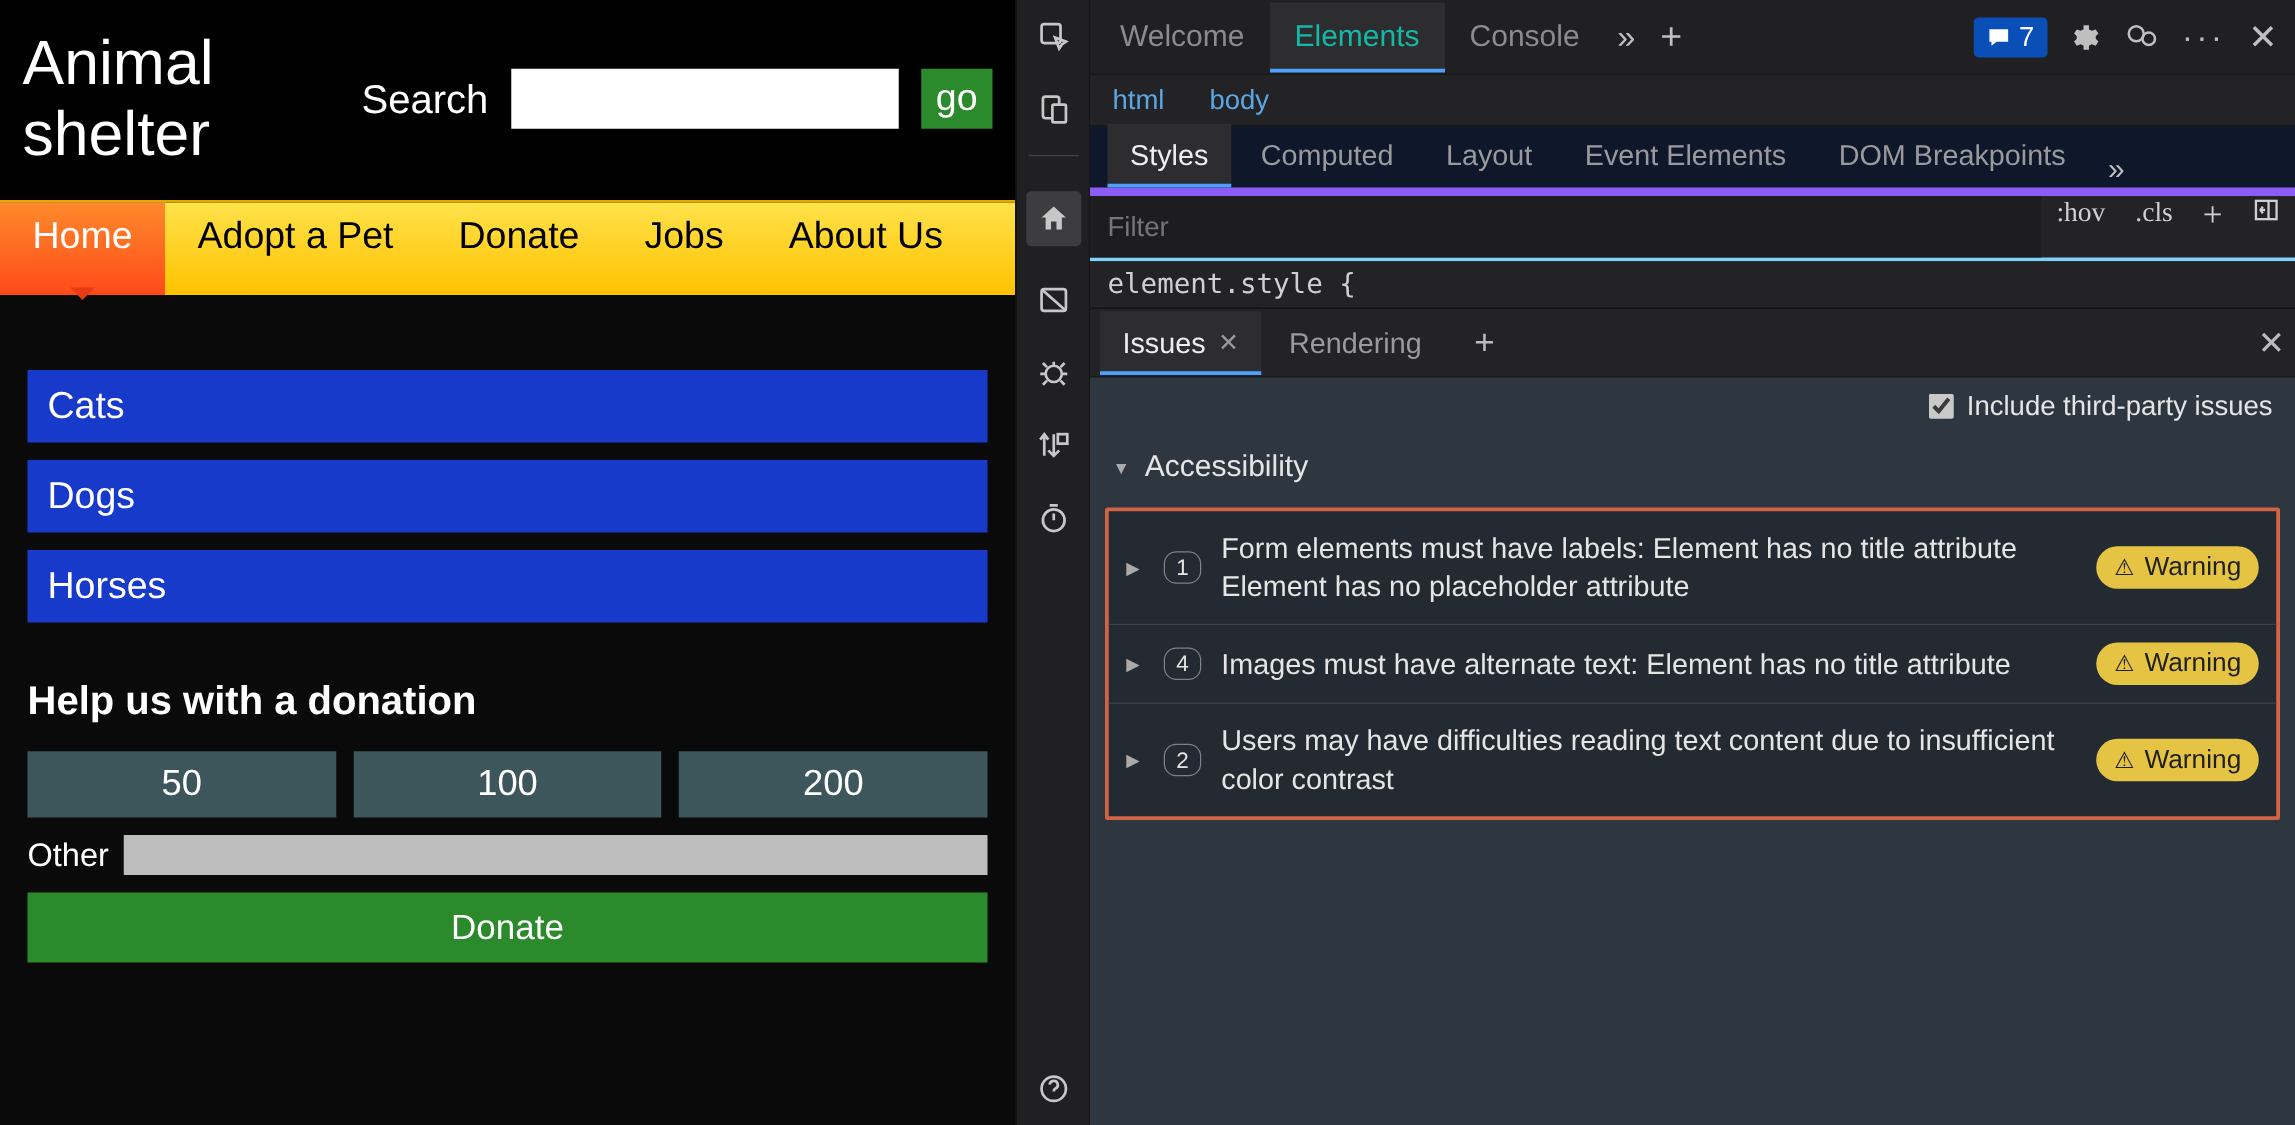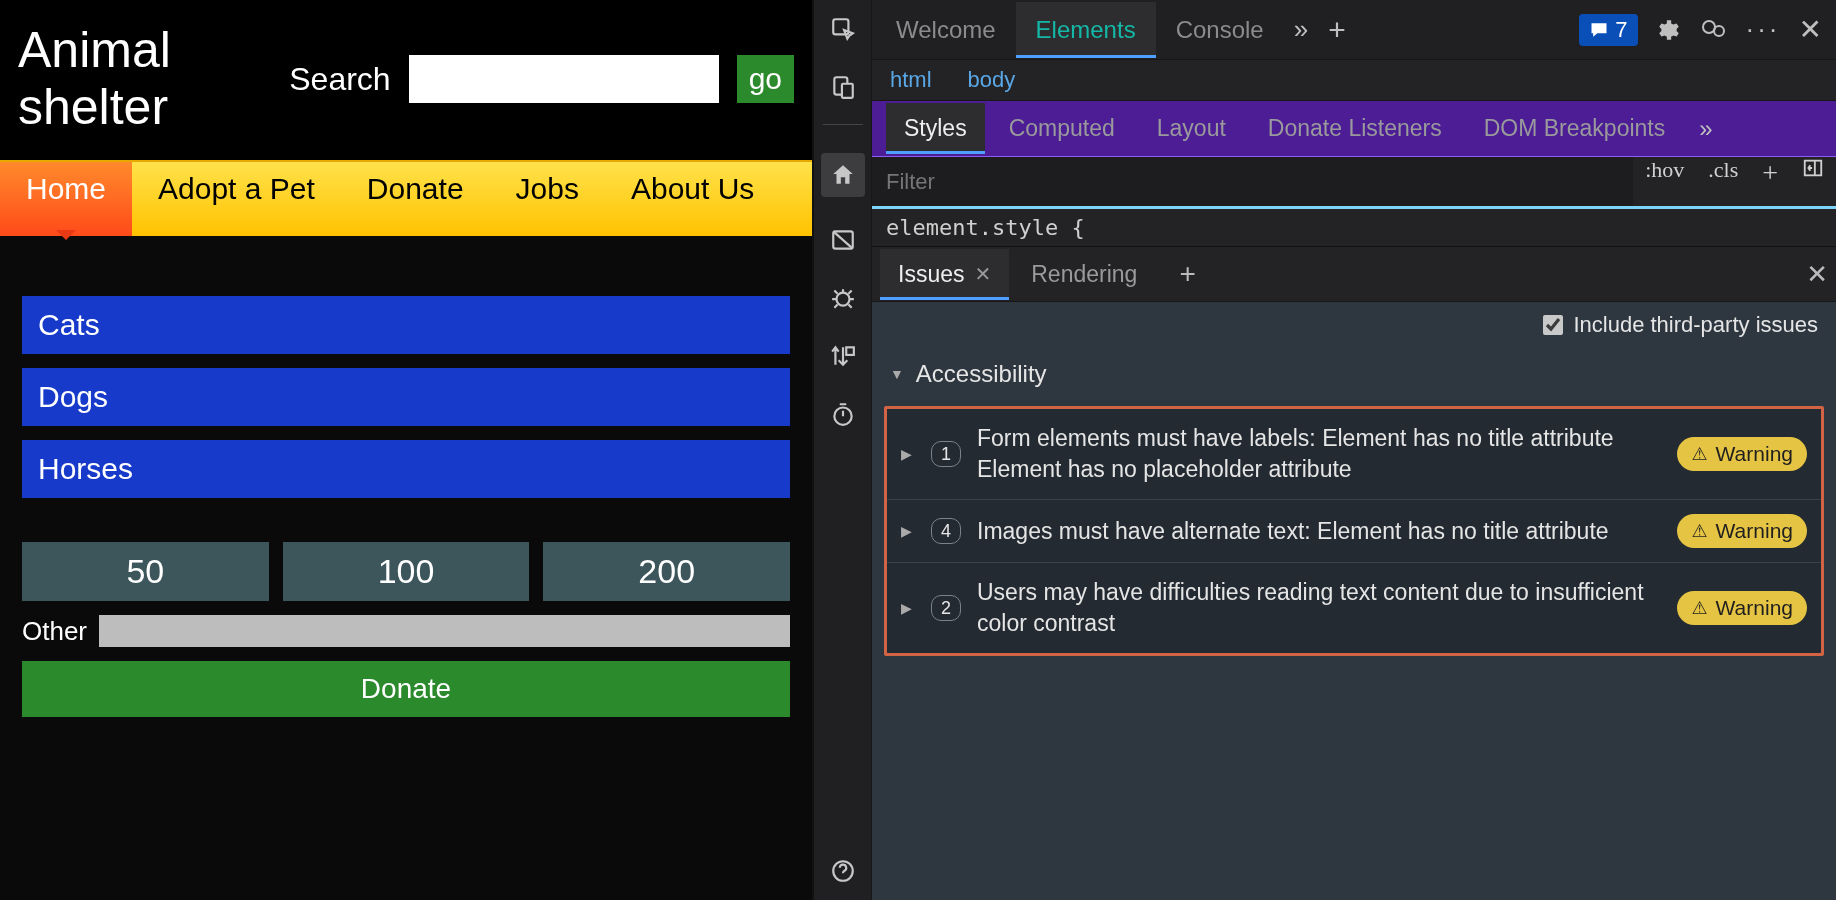--- a/index.html
+++ b/index.html
@@ -89,21 +89,21 @@
   }
   
   .donation { padding: 34px 22px 0 22px; }
   .donation-title { font-size: 32px; font-weight: 700; margin-bottom: 22px; }
   .amount-row { display: flex; gap: 14px; margin-bottom: 14px; }
   .amount {
     flex: 1;
     background: #3c565c;
     color: #fff;
     text-align: center;
-    font-size: 34px;
+    font-size: 29px;
     padding: 10px 0;
   }
   .other-row { display: flex; align-items: center; gap: 12px; margin-bottom: 14px; }
   .other-label { font-size: 26px; }
   .other-input { flex: 1; height: 32px; background: #bdbdbd; border: none; }
   .donate-btn {
     width: 100%;
     background: #2b8a2b;
     color: #fff;
     border: none;
@@ -179,25 +179,25 @@
     gap: 36px;
     padding: 7px 18px;
     font-size: 22px;
     background: #232325;
     border-bottom: 1px solid #171717;
   }
   .dt-crumb span { color: #5aa7e6; }
   
   .dt-subtabs {
     display: flex;
-    align-items: center;
+    align-items: flex-end;
     padding: 0 14px;
     height: 56px;
-    background: #4c1d95;
-    border-bottom: 1px solid #8b5cf6;
+    background: #0f172a;
+    border-bottom: 7px solid #8b5cf6;
     gap: 6px;
   }
   .dt-subtab { padding: 12px 18px; font-size: 23px; color: #9a9a9d; cursor: pointer; position: relative; }
   .dt-subtab.active { color: #eee; background: #2d2d30; }
   .dt-subtab.active::after { content:"";position:absolute;bottom:0;left:0;right:0;height:3px;background:#4da0ff; }
   .dt-filterrow {
     display: flex;
     align-items: flex-start;
     height: 52px;
     background: #232325;
@@ -312,20 +312,21 @@
     <div class="nav-item">Donate</div>
     <div class="nav-item">Jobs</div>
     <div class="nav-item">About Us</div>
   </nav>
   <div class="list">
     <div class="list-item">Cats</div>
     <div class="list-item">Dogs</div>
     <div class="list-item">Horses</div>
   </div>
   <div class="donation">
+    <h2 class="donation-title">Help us with a donation</h2>
     <div class="amount-row">
       <div class="amount">50</div>
       <div class="amount">100</div>
       <div class="amount">200</div>
     </div>
     <div class="other-row">
       <span class="other-label">Other</span>
       <input class="other-input" style="">
     </div>
     <button class="donate-btn">Donate</button>
@@ -418,21 +419,21 @@
 
     <div class="dt-crumb">
       <span>html</span>
       <span>body</span>
     </div>
 
     <div class="dt-subtabs">
       <div class="dt-subtab active">Styles</div>
       <div class="dt-subtab">Computed</div>
       <div class="dt-subtab">Layout</div>
-      <div class="dt-subtab">Donate Listeners</div>
+      <div class="dt-subtab">Event Elements</div>
       <div class="dt-subtab">DOM Breakpoints</div>
       <span class="chev2" style="font-size:24px; padding:0 10px;">»</span>
     </div>
 
     <div class="dt-filterrow">
       <input class="dt-filterinput" placeholder="Filter" style="">
       <span class="dt-filter-tool">:hov</span>
       <span class="dt-filter-tool">.cls</span>
       <span class="dt-filter-tool" style="font-size:28px;">+</span>
       <span class="dt-filter-tool">

